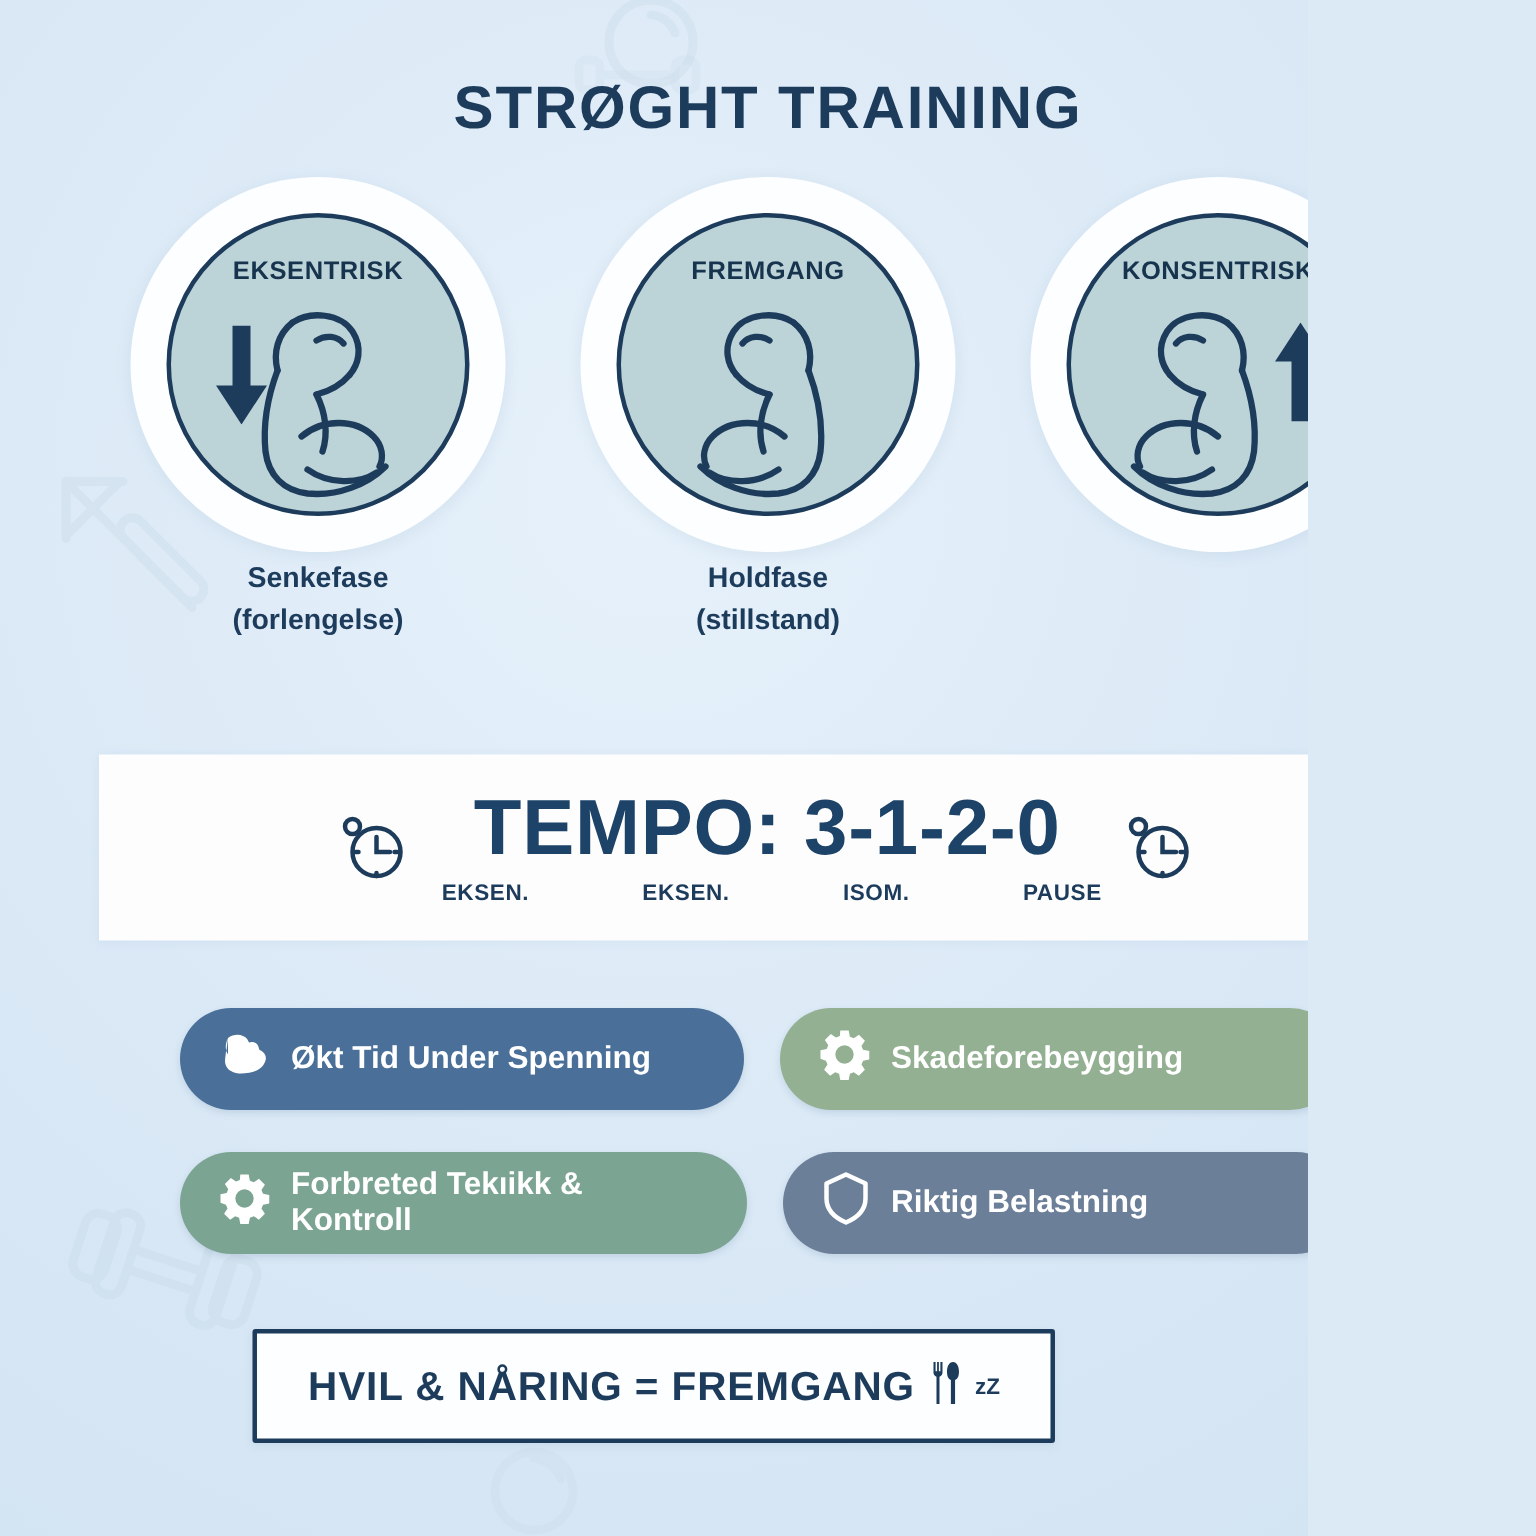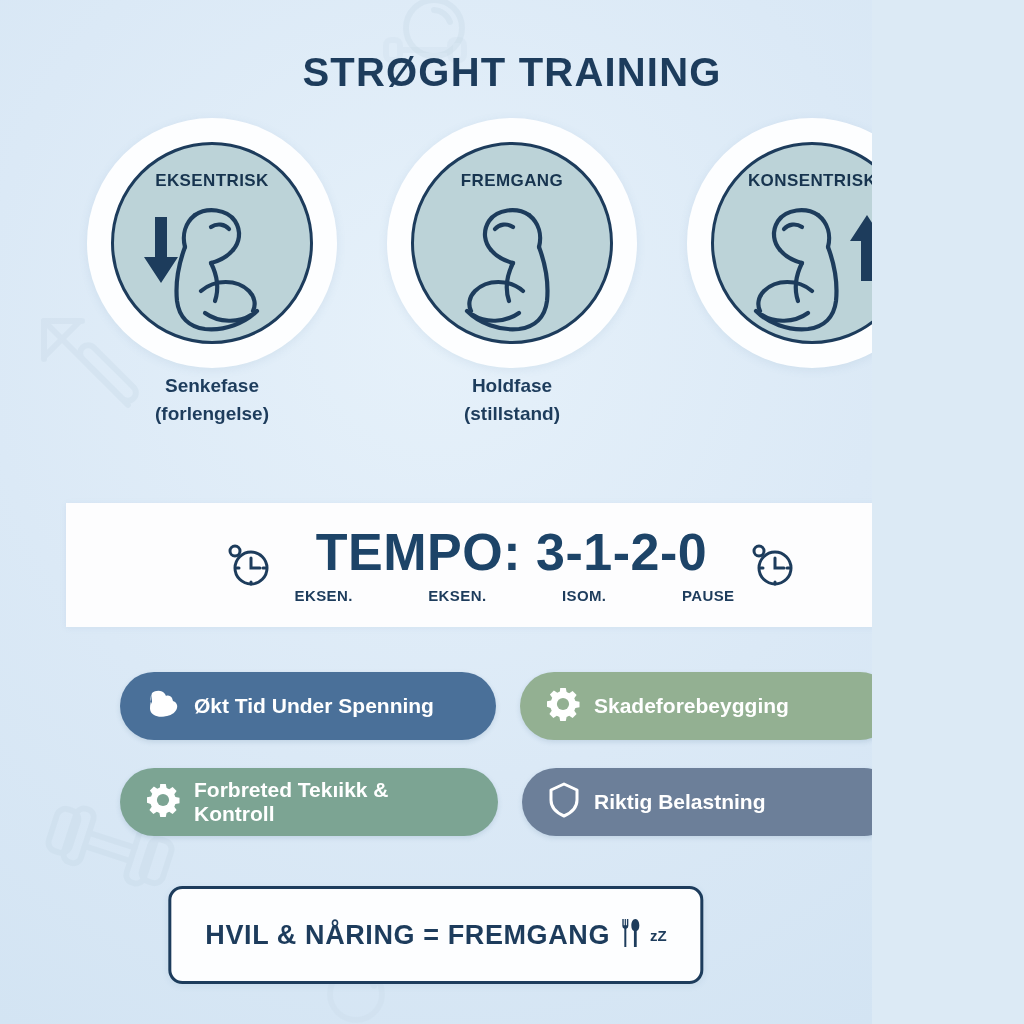--- a/index.html
+++ b/index.html
@@ -169,23 +169,23 @@
   .pill-2 { width: 374px; }
   .pill-3 { width: 376px; }
 
   
   .footer-box {
     position: absolute;
     left: 50%;
     transform: translateX(-50%);
     top: 886px;
     height: 62px;
-    padding: 15px 34px;
+    padding: 4px 34px;
     border: 3px solid #1d3c5c;
-    border-radius: 14px;
+    border-radius: 2px;
     background: #fdfeff;
     display: flex;
     align-items: center;
     justify-content: center;
     gap: 10px;
     box-shadow: 0 2px 6px rgba(100,140,175,.12);
   }
   .footer-text {
     font-size: 27px;
     font-weight: bold;

